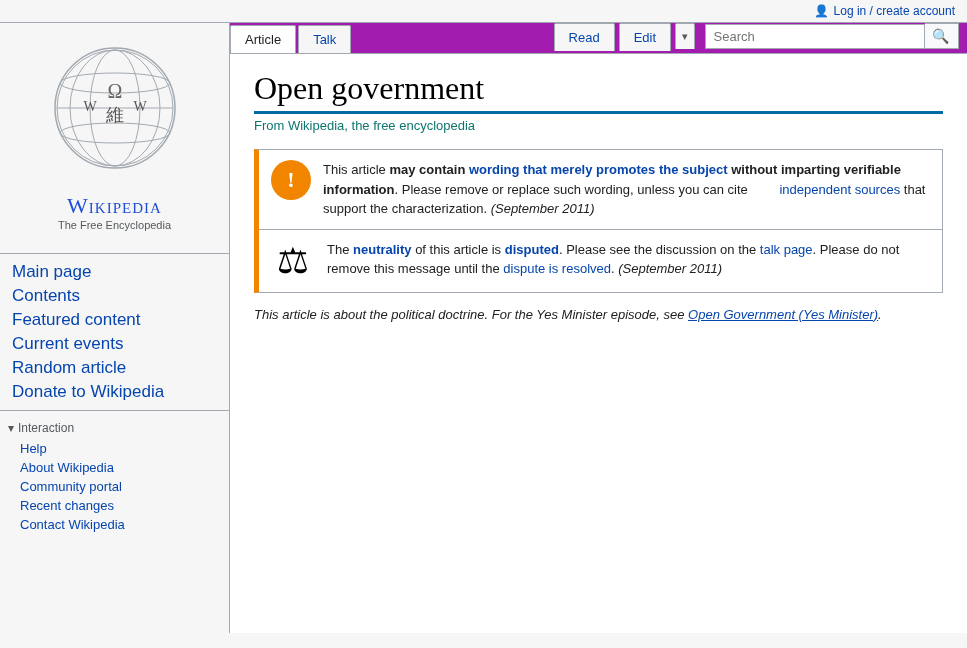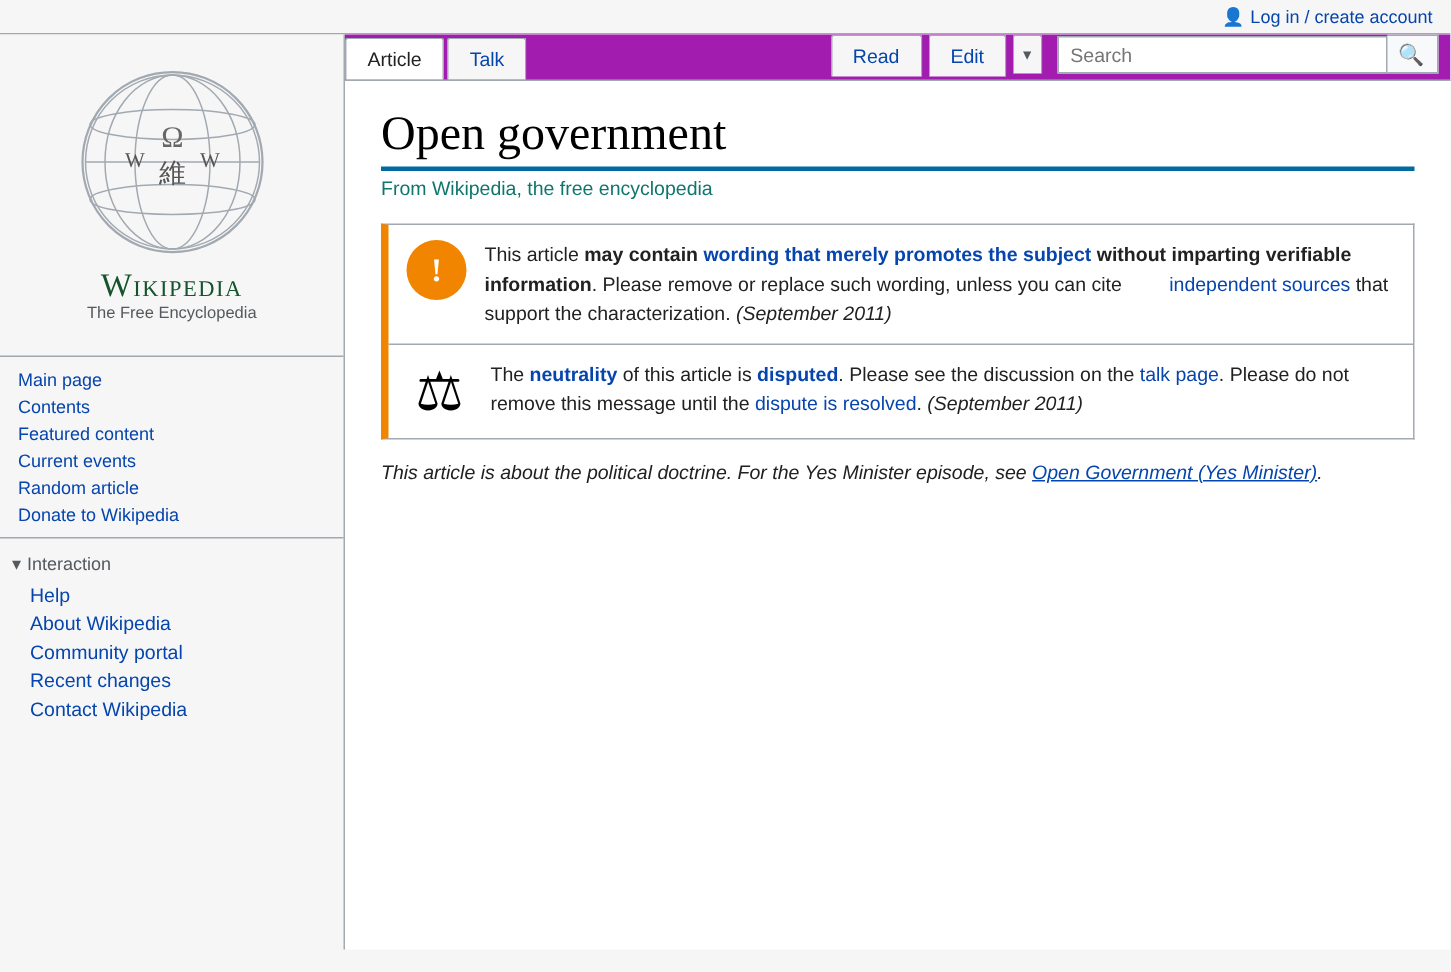--- a/index.html
+++ b/index.html
@@ -36,41 +36,41 @@
     #logo-globe {
       width: 130px;
       height: 130px;
       margin: 0 auto;
       display: block;
     }
     #logo-title {
       font-family: 'Linux Libertine', Georgia, serif;
       font-size: 22px;
       letter-spacing: 2px;
-      color: #14532d;
+      color: #1d4ed8;
       text-align: center;
-      margin-top: 4px;
+      margin-top: 20px;
     }
     #logo-subtitle {
       font-size: 11px;
       color: #54595d;
       text-align: center;
       margin-bottom: 8px;
     }
     .sidebar-divider {
       border: none;
       border-top: 1px solid #a2a9b1;
       margin: 6px 0;
     }
     .nav-item {
       display: block;
       padding: 2px 12px;
       color: #0645ad;
       text-decoration: none;
-      font-size: 12px;
+      font-size: 17px;
       cursor: pointer;
     }
     .nav-section-header {
       padding: 4px 8px;
       font-size: 12px;
       color: #54595d;
       display: flex;
       align-items: center;
       gap: 4px;
     }

